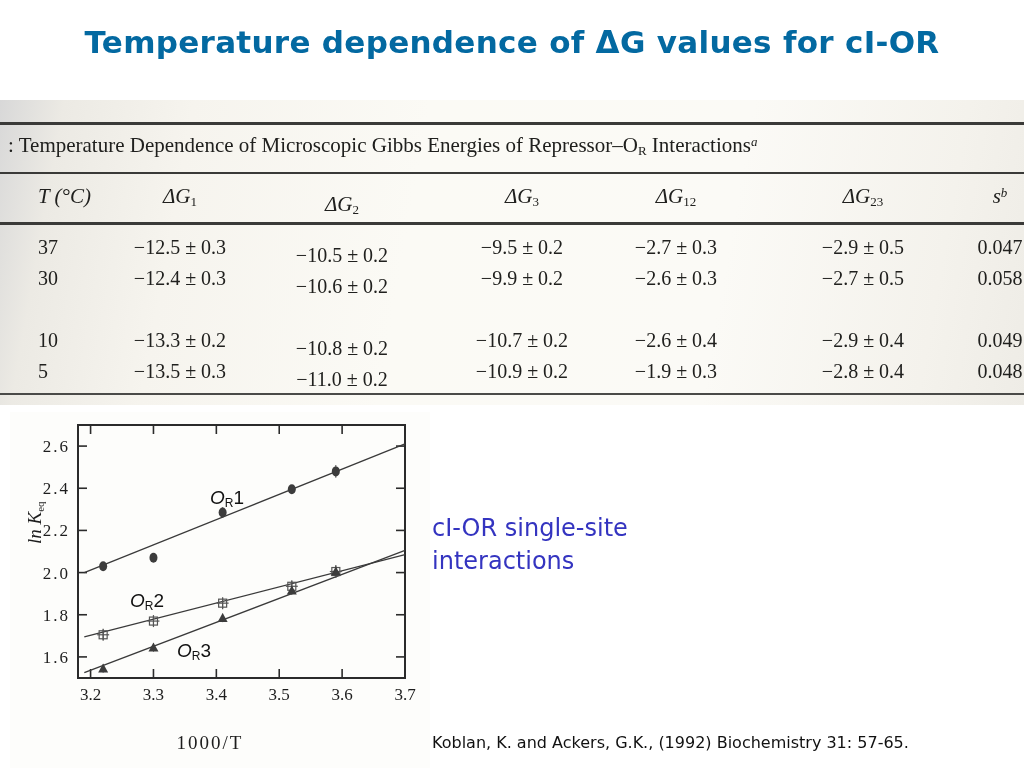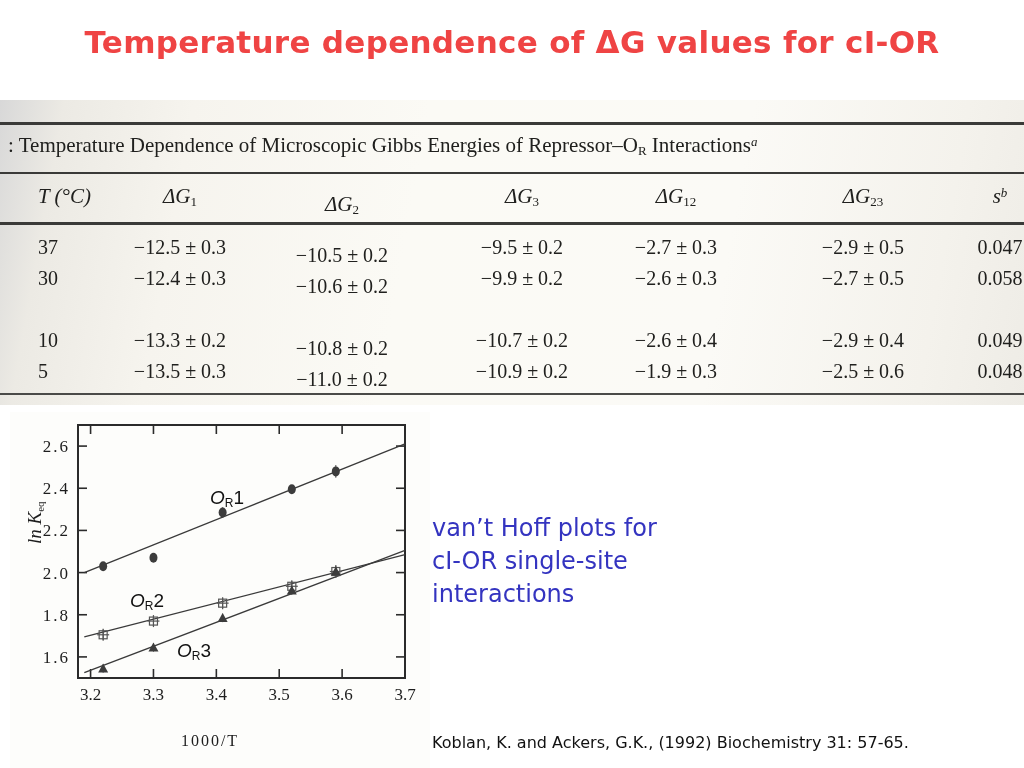--- a/index.html
+++ b/index.html
@@ -18,21 +18,21 @@
   
   #slide-title {
     position: absolute;
     left: 0;
     top: 24px;
     width: 1024px;
     text-align: center;
     font-family: "DejaVu Sans", sans-serif;
     font-size: 31px;
     font-weight: bold;
-    color: #ef4444;
+    color: #0369a1;
     letter-spacing: 0.3px;
     white-space: nowrap;
   }
 
   
   #table-scan {
     position: absolute;
     left: 0;
     top: 100px;
     width: 1024px;
@@ -125,21 +125,21 @@
     font-style: italic;
     white-space: nowrap;
   }
   #chart-ylabel .sub { font-size: 11px; vertical-align: -3px; }
   #chart-xlabel {
     position: absolute;
     left: 0;
     top: 320px;
     width: 400px;
     text-align: center;
-    font-size: 16px;
+    font-size: 19px;
     letter-spacing: 2px;
   }
   .series-label {
     position: absolute;
     font-family: Liberation Sans, sans-serif;
     font-size: 19px;
     color: #111;
     white-space: nowrap;
   }
   .series-label i { font-style: italic; }
@@ -222,21 +222,21 @@
     <span class="cell c4">−2.6 ± 0.4</span>
     <span class="cell c5">−2.9 ± 0.4</span>
     <span class="cell c6">0.049</span>
   </div>
   <div class="trow" style="top:260px">
     <span class="cell left c0">5</span>
     <span class="cell c1">−13.5 ± 0.3</span>
     <span class="cell c2">−11.0 ± 0.2</span>
     <span class="cell c3">−10.9 ± 0.2</span>
     <span class="cell c4">−1.9 ± 0.3</span>
-    <span class="cell c5">−2.5 ± 0.6</span>
+    <span class="cell c5">−2.8 ± 0.4</span>
     <span class="cell c6">0.048</span>
   </div>
 </div>
 
 <div id="chart-figure">
   <svg id="chart-svg" width="420" height="320" viewBox="0 0 420 320">
     <g id="plot-frame">
       <rect x="68" y="13" width="327" height="253" fill="none" stroke="#2b2b2b" stroke-width="2"></rect>
     </g>
     <g id="y-ticks" stroke="#2b2b2b" stroke-width="1.6">
@@ -334,18 +334,17 @@
 
   <div id="chart-ylabel"><span>ln K</span><span class="sub">eq</span></div>
   <div id="chart-xlabel">1000/T</div>
 
   <div class="series-label" id="label-or1"><i>O</i><span class="sub">R</span><span>1</span></div>
   <div class="series-label" id="label-or2"><i>O</i><span class="sub">R</span><span>2</span></div>
   <div class="series-label" id="label-or3"><i>O</i><span class="sub">R</span><span>3</span></div>
 </div>
 
 <div id="vant-hoff-caption">
-  <div>van’t Hoff plots for</div>
   <div>cI-OR single-site</div>
   <div>interactions</div>
 </div>
 
 <div id="citation">Koblan, K. and Ackers, G.K., (1992) Biochemistry 31: 57-65.</div>
 
 </body></html>

